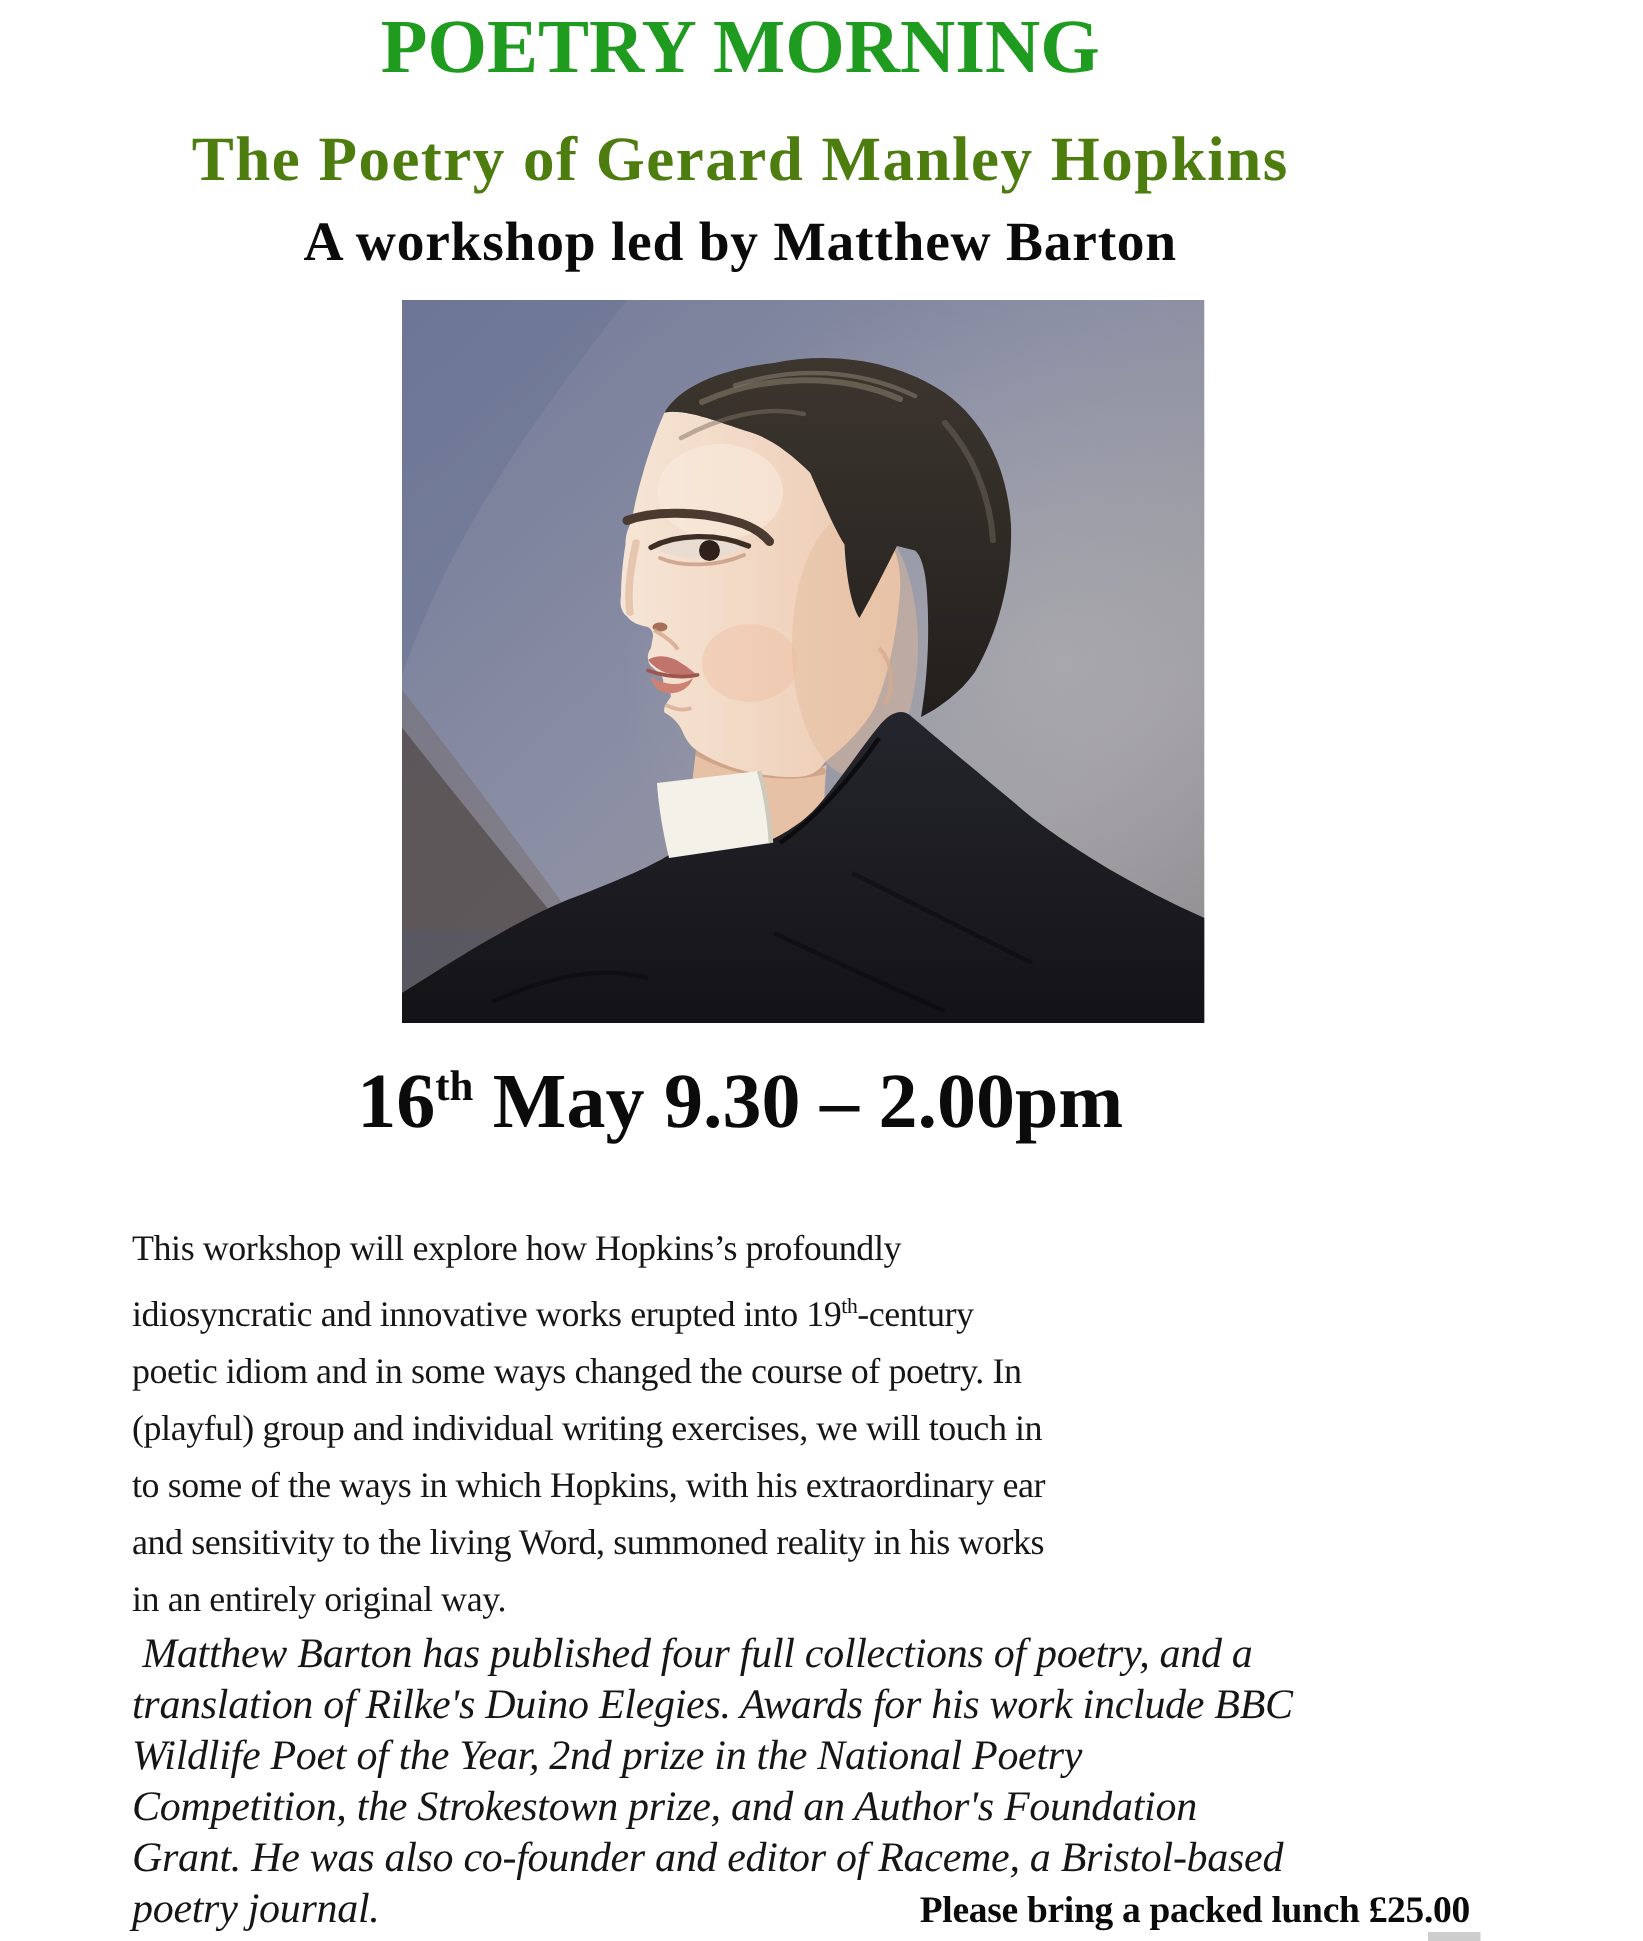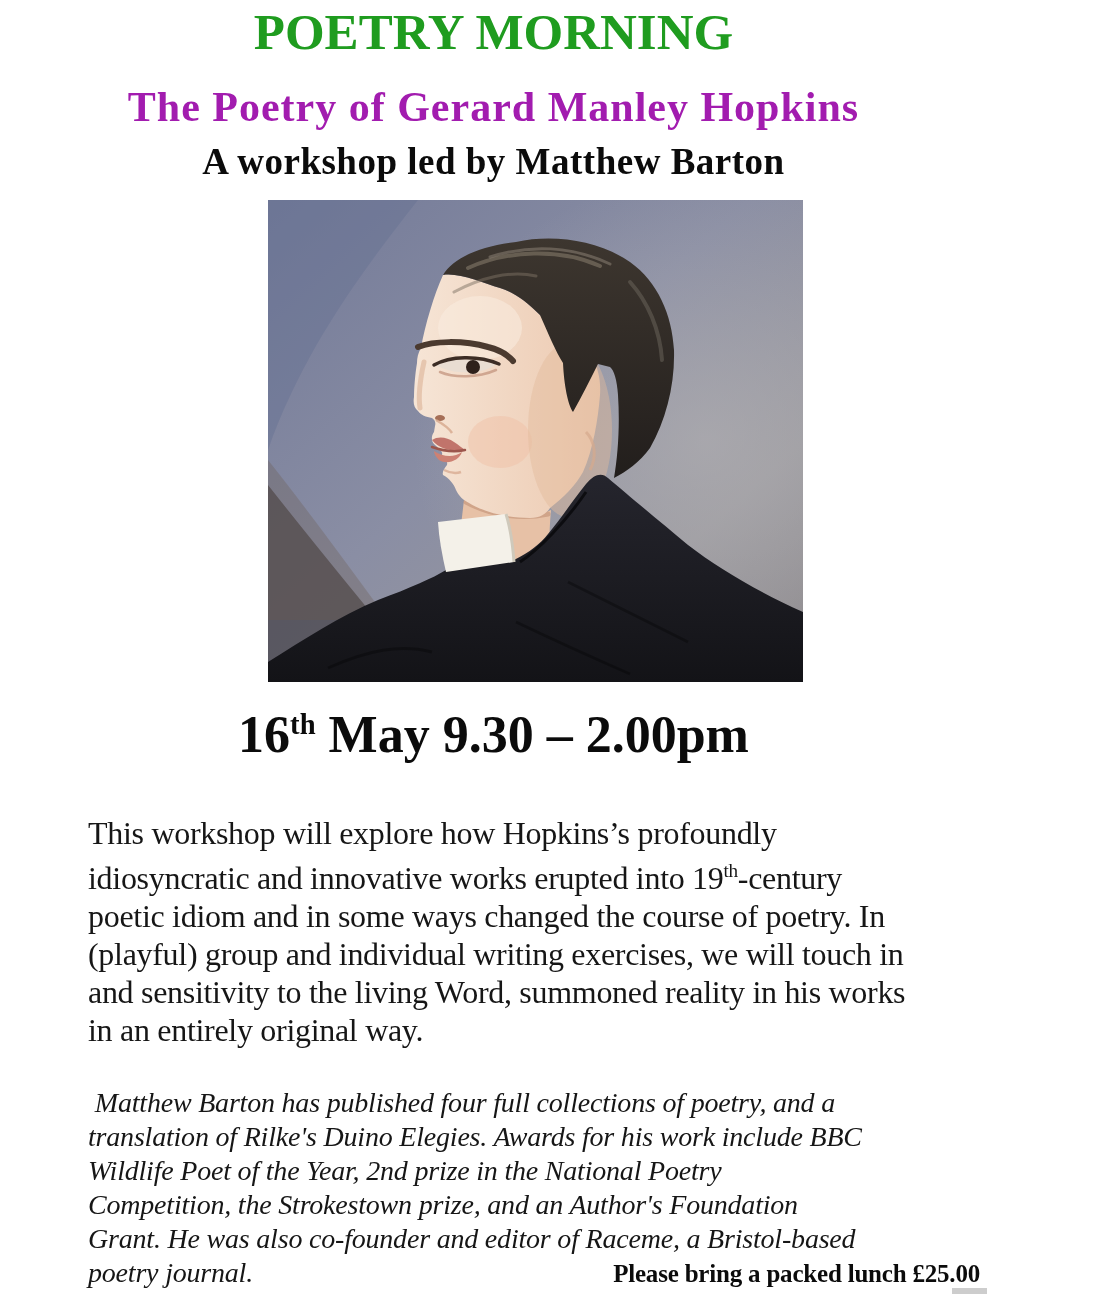--- a/index.html
+++ b/index.html
@@ -16,21 +16,21 @@
     position:absolute; top:4px; left:0; width:100%;
     text-align:center;
     font-size:51px; font-weight:bold; line-height:56px;
     color:#1f9c1f;
     letter-spacing:0px;
   }
   .subtitle {
     position:absolute; top:84px; left:0; width:100%;
     text-align:center;
     font-size:42px; font-weight:bold; line-height:46px;
-    color:#a21caf; letter-spacing:1px;
+    color:#4d7c0f; letter-spacing:1px;
   }
   .workshop-line {
     position:absolute; top:141px; left:0; width:100%;
     text-align:center;
     font-size:37px; font-weight:bold; line-height:42px;
     color:#0b0b0b; letter-spacing:0.5px;
   }
   .photo {
     position:absolute; left:268px; top:200px;
     width:535px; height:482px;
@@ -44,21 +44,21 @@
   }
   .event-date sup { font-size:55%; vertical-align:super; }
   .event-quote {
     position:absolute; top:764px; left:0; width:100%;
     text-align:center;
     font-size:31px; font-weight:bold; line-height:40px;
     color:#0b0b0b;
   }
   .desc {
     position:absolute; left:88px; top:814px; width:960px;
-    font-size:32px; line-height:38px;
+    font-size:24px; line-height:38px;
     letter-spacing:-0.3px;
     color:#161616;
   }
   .desc .dline { white-space:pre; }
   .desc sup { font-size:60%; vertical-align:super; }
   .bio {
     position:absolute; left:88px; top:1086px; width:920px;
     font-size:28px; font-style:italic; line-height:34px;
     letter-spacing:-0.2px;
     color:#161616;
@@ -207,20 +207,21 @@
   </div>
 
   <div class="event-date"><span>16</span><sup>th</sup><span> May 9.30 – 2.00pm</span></div>
 
 
   <div class="desc">
     <div class="dline">This workshop will explore how Hopkins’s profoundly</div>
     <div class="dline"><span>idiosyncratic and innovative works erupted into 19</span><sup>th</sup><span>-century</span></div>
     <div class="dline">poetic idiom and in some ways changed the course of poetry. In</div>
     <div class="dline">(playful) group and individual writing exercises, we will touch in</div>
+    <div class="dline">to some of the ways in which Hopkins, with his extraordinary ear</div>
     <div class="dline">and sensitivity to the living Word, summoned reality in his works</div>
     <div class="dline">in an entirely original way.</div>
   </div>
 
   <div class="bio">
     <div class="bline"> Matthew Barton has published four full collections of poetry, and a</div>
     <div class="bline">translation of Rilke's Duino Elegies. Awards for his work include BBC</div>
     <div class="bline">Wildlife Poet of the Year, 2nd prize in the National Poetry</div>
     <div class="bline">Competition, the Strokestown prize, and an Author's Foundation</div>
     <div class="bline">Grant. He was also co-founder and editor of Raceme, a Bristol-based</div>

